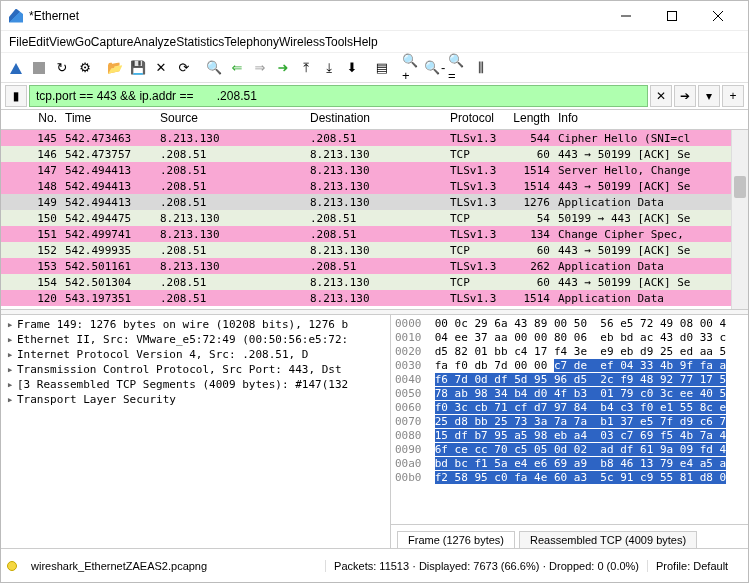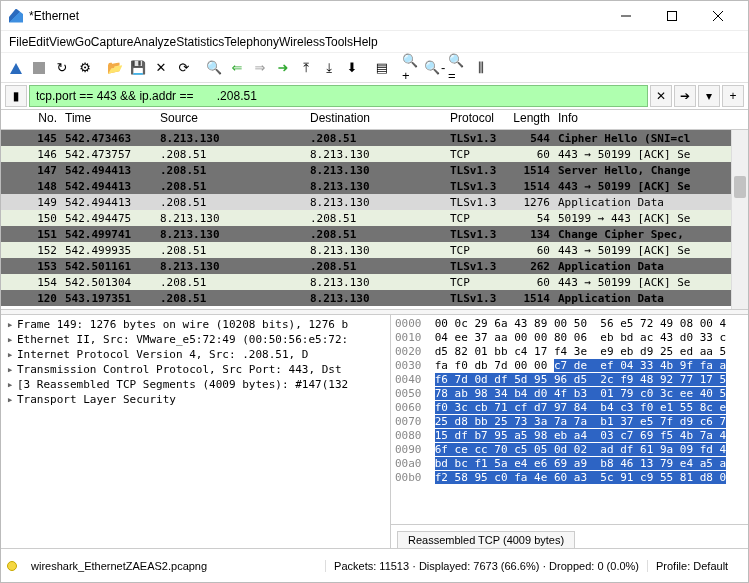--- a/index.html
+++ b/index.html
@@ -15,21 +15,21 @@
 .tbtn { width:22px; height:22px; display:flex; align-items:center; justify-content:center; border:1px solid transparent; border-radius:2px; font-size:13px;}
 .tbtn.sep { width:6px;}
 .filterrow { height:26px; display:flex; align-items:center; padding:2px 4px; gap:2px;}
 .filterinp { flex:1; background:#afffaf; border:1px solid #7fc77f; height:22px; padding:2px 6px; font-family:inherit; font-size:12px;}
 .fbtn { width:22px; height:22px; display:flex; align-items:center; justify-content:center; border:1px solid #ccc; background:#f5f5f5;}
 .packets { flex:0 0 auto; height:200px; overflow:hidden; border-top:1px solid #ccc; position:relative;}
 .phdr { display:flex; background:#fff; border-bottom:1px solid #ccc; height:20px; align-items:flex-start; font-weight:normal;}
 .phdr div, .prow div { padding:1px 4px; overflow:hidden; white-space:nowrap;}
 .c-no{width:60px;text-align:right;} .c-tm{width:95px;} .c-sr{width:150px;} .c-ds{width:140px;} .c-pr{width:60px;} .c-ln{width:48px;text-align:right;} .c-in{flex:1;}
 .prow { display:flex; height:16px; align-items:center; font-family:Consolas,monospace; font-size:11px;}
-.prow.tls { background:#737373;font-weight:bold;}
+.prow.tls { background:#f9a8d4;}
 .prow.sel { background:#d9d9d9;}
 .prow.tcp { background:#e8f0e0;}
 .scrollv { position:absolute; right:0; top:20px; bottom:0; width:17px; background:#f0f0f0; border-left:1px solid #ddd;}
 .scrollv .thumb { position:absolute; left:2px; right:2px; top:46px; height:22px; background:#c2c2c2; border-radius:2px;}
 .splith { height:6px; background:#f6f6f6; border-top:1px solid #ccc; border-bottom:1px solid #ccc;}
 .lower { flex:1; display:flex; overflow:hidden;}
 .tree { flex:0 0 390px; font-family:Consolas,monospace; font-size:11px; padding:2px; border-right:1px solid #ccc; overflow:hidden; position:relative;}
 .tree .ln { display:flex; align-items:center; height:15px; white-space:nowrap; overflow:hidden;}
 .arr { width:14px; color:#666; text-align:center;}
 .hex { flex:1; font-family:Consolas,monospace; font-size:11px; padding:2px 4px; overflow:hidden; position:relative;}
@@ -281,20 +281,21 @@
         <div class="hexln"><span style="color:#888">0040</span>  <span class="hexhl">f6 7d 0d df 5d 95 96 d5  2c f9 48 92 77 17 5</span></div>
         <div class="hexln"><span style="color:#888">0050</span>  <span class="hexhl">78 ab 98 34 b4 d0 4f b3  01 79 c0 3c ee 40 5</span></div>
         <div class="hexln"><span style="color:#888">0060</span>  <span class="hexhl">f0 3c cb 71 cf d7 97 84  b4 c3 f0 e1 55 8c e</span></div>
         <div class="hexln"><span style="color:#888">0070</span>  <span class="hexhl">25 d8 bb 25 73 3a 7a 7a  b1 37 e5 7f d9 c6 7</span></div>
         <div class="hexln"><span style="color:#888">0080</span>  <span class="hexhl">15 df b7 95 a5 98 eb a4  03 c7 69 f5 4b 7a 4</span></div>
         <div class="hexln"><span style="color:#888">0090</span>  <span class="hexhl">6f ce cc 70 c5 05 0d 02  ad df 61 9a 09 fd 4</span></div>
         <div class="hexln"><span style="color:#888">00a0</span>  <span class="hexhl">bd bc f1 5a e4 e6 69 a9  b8 46 13 79 e4 a5 a</span></div>
         <div class="hexln"><span style="color:#888">00b0</span>  <span class="hexhl">f2 58 95 c0 fa 4e 60 a3  5c 91 c9 55 81 d8 0</span></div>
       </div>
     <div class="hextabs">
+      <div class="htab act">Frame (1276 bytes)</div>
       <div class="htab">Reassembled TCP (4009 bytes)</div>
     </div>
   </div>
 </div>
 
 <div class="status">
   <span class="dot"></span>
   <div class="cell" style="flex:1">wireshark_EthernetZAEAS2.pcapng</div>
   <div class="cell" style="flex:0 0 auto">Packets: 11513 · Displayed: 7673 (66.6%) · Dropped: 0 (0.0%)</div>
   <div class="cell" style="flex:0 0 100px;border-right:none">Profile: Default</div>

